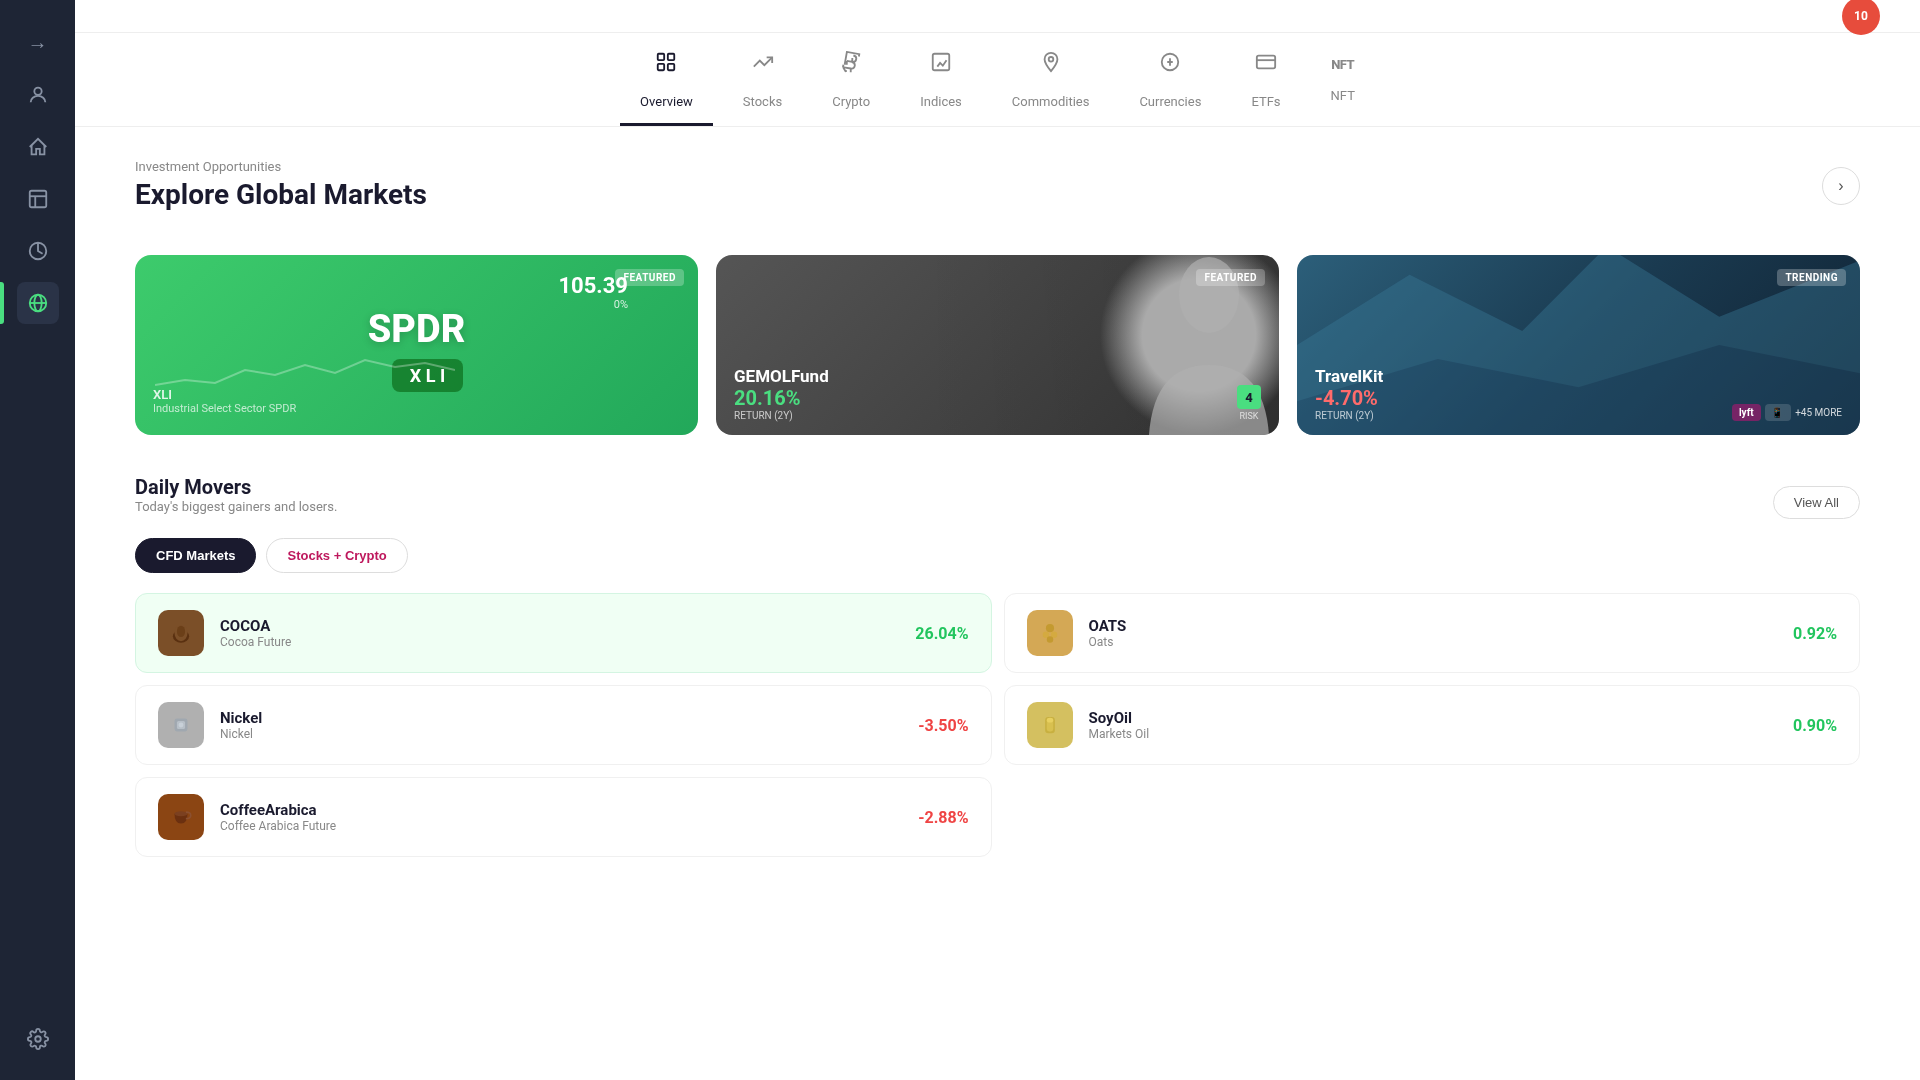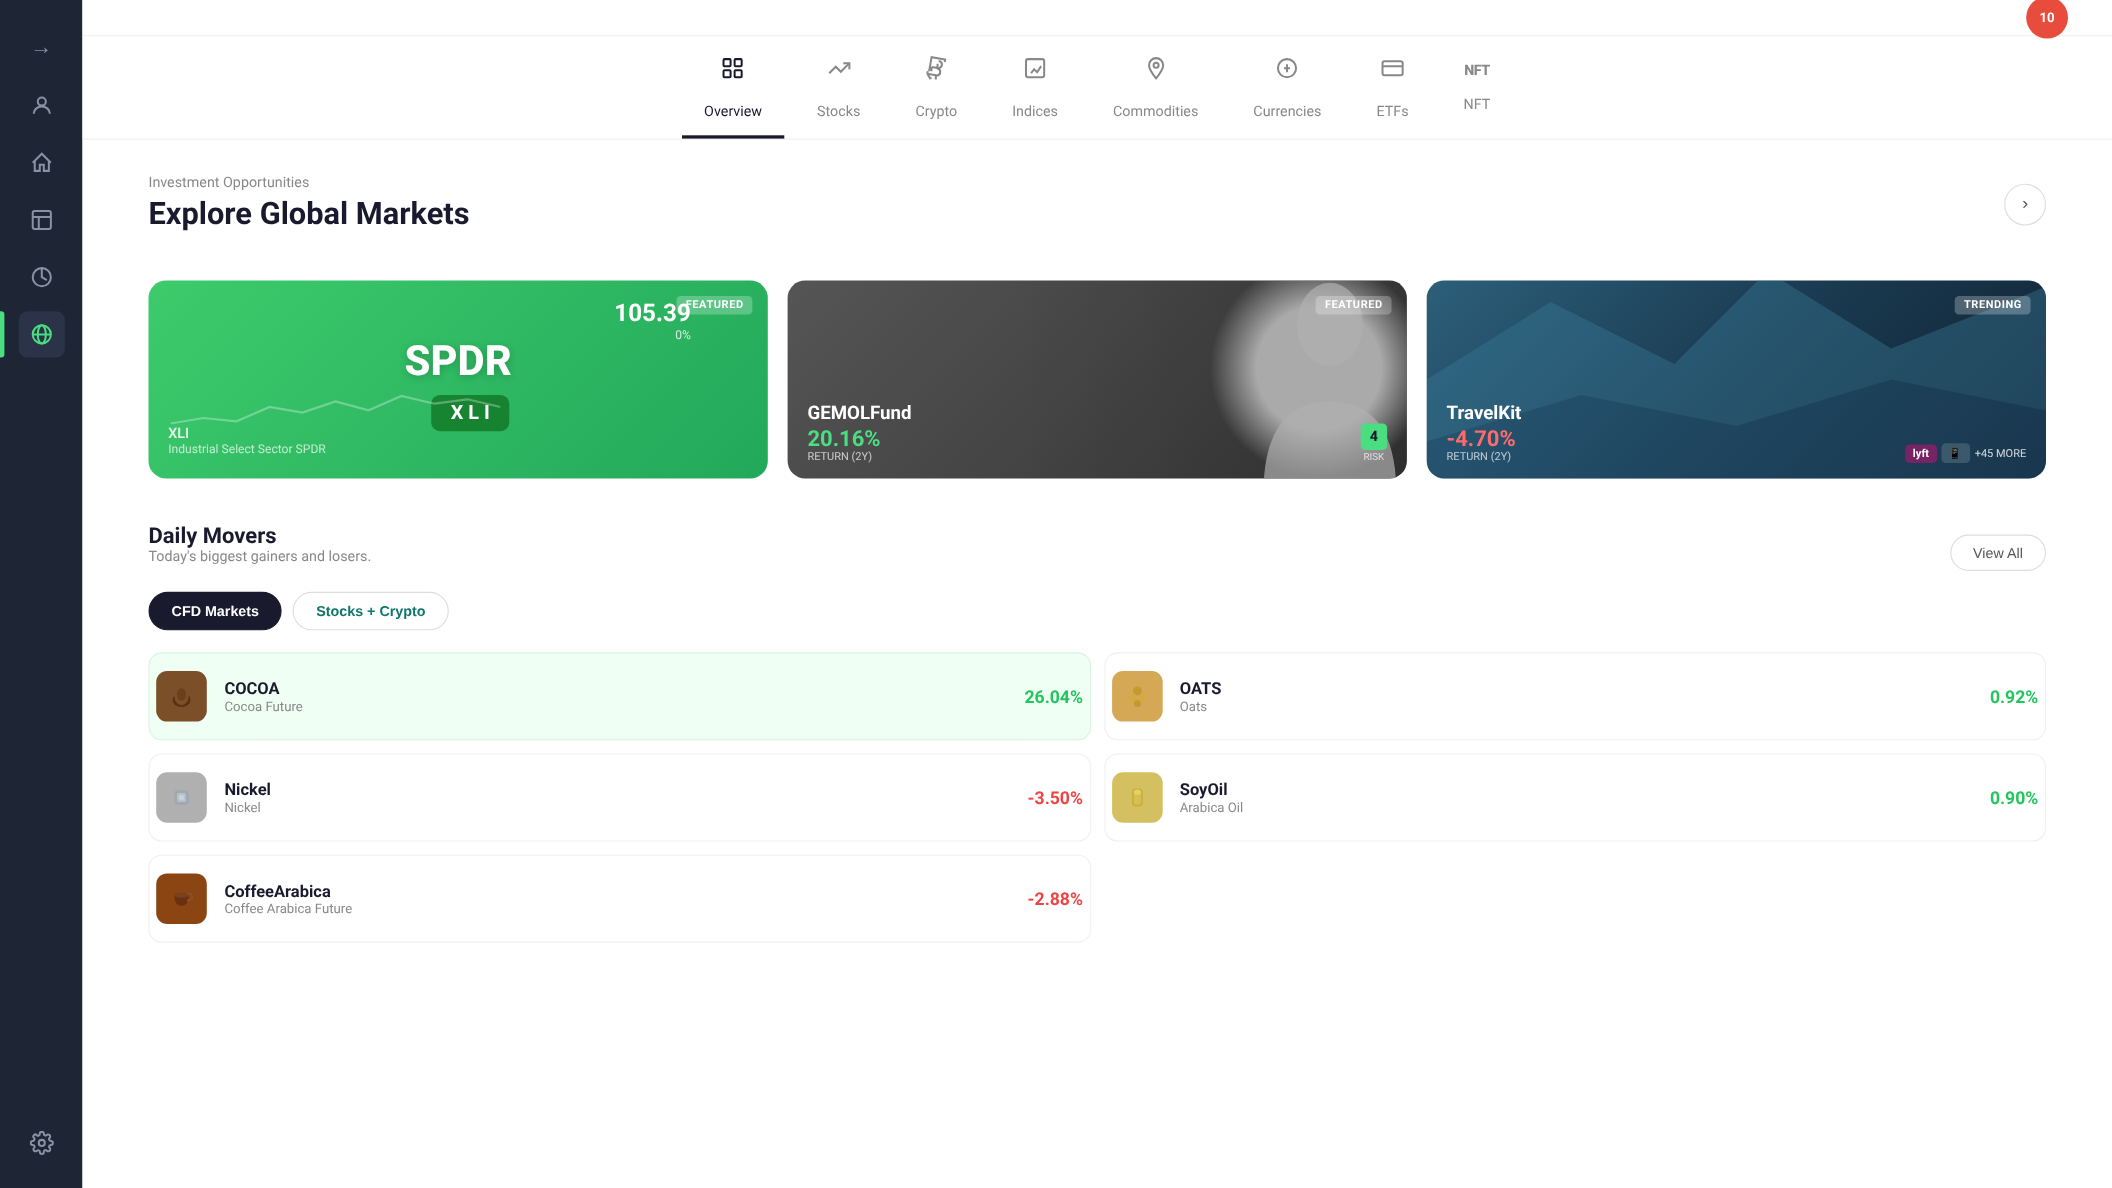--- a/index.html
+++ b/index.html
@@ -385,38 +385,38 @@
       margin-bottom: 20px;
     }
     .filter-tab {
       padding: 9px 20px;
       border-radius: 24px;
       font-size: 13px;
       font-weight: 600;
       cursor: pointer;
       border: 1px solid #ddd;
       background: #fff;
-      color: #0f766e;
+      color: #be185d;
     }
     .filter-tab.active {
       background: #1a1a2e;
       color: #fff;
       border-color: #1a1a2e;
     }
 
     
     .movers-grid {
       display: grid;
       grid-template-columns: 1fr 1fr;
       gap: 12px;
     }
     .mover-card {
       display: flex;
       align-items: center;
-      padding: 16px 6px;
+      padding: 16px 22px;
       border-radius: 12px;
       background: #fff;
       border: 1px solid #f0f0f0;
     }
     .mover-card.gain { background: #f0fff4; border-color: #d4f5e2; }
     .mover-card.loss { background: #fff5f5; border-color: #fdd; }
     .mover-icon {
       width: 46px;
       height: 46px;
       border-radius: 10px;
@@ -741,21 +741,21 @@
         <div class="mover-card">
           <div class="mover-icon soyoil">
             <svg width="26" height="26" viewBox="0 0 32 32" fill="none">
               <rect x="10" y="6" width="12" height="20" rx="4" fill="#c8b040"></rect>
               <rect x="12" y="8" width="8" height="16" rx="3" fill="#d8c050"></rect>
               <ellipse cx="16" cy="10" rx="4" ry="3" fill="#e8d060"></ellipse>
             </svg>
           </div>
           <div class="mover-name">
             <div class="mover-name-main">SoyOil</div>
-            <div class="mover-name-sub">Arabica Oil</div>
+            <div class="mover-name-sub">Markets Oil</div>
           </div>
           <div class="mover-change pos">0.90%</div>
         </div>
 
         <div class="mover-card">
           <div class="mover-icon coffee">
             <svg width="26" height="26" viewBox="0 0 32 32" fill="none">
               <path d="M8 12 Q8 24 16 24 Q24 24 24 12Z" fill="#6b3010"></path>
               <ellipse cx="16" cy="12" rx="8" ry="3" fill="#7b4020"></ellipse>
               <path d="M22 10 Q28 10 28 14 Q28 18 22 18" stroke="#8b5030" stroke-width="2" fill="none"></path>

